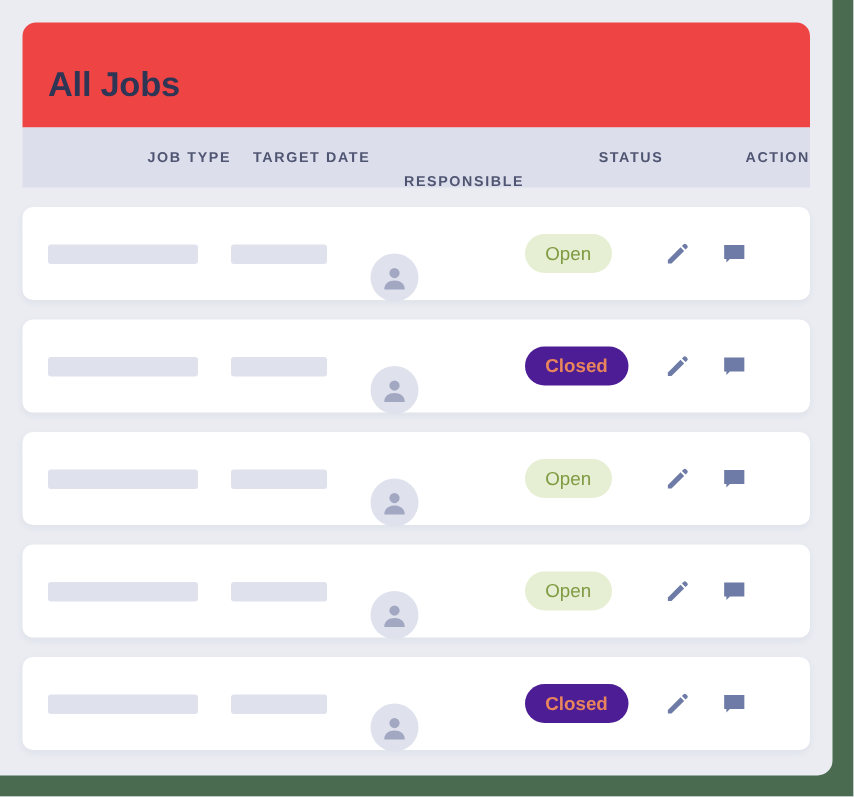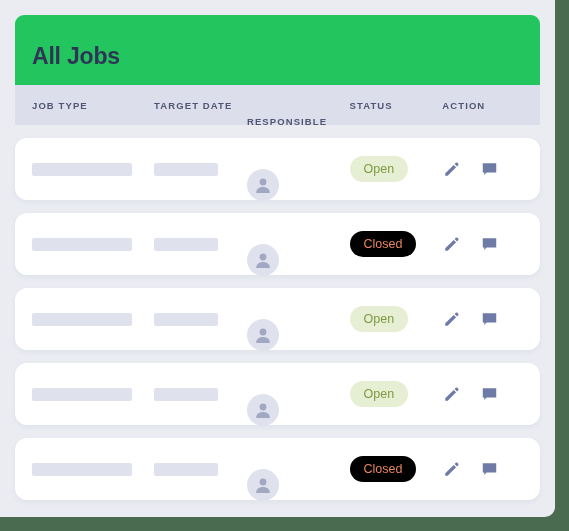--- a/index.html
+++ b/index.html
@@ -35,21 +35,21 @@
 
   .panel {
     position: absolute;
     left: 15px;
     top: 15px;
     width: 525px;
     z-index: 2;
   }
 
   .panel-head {
-    background: #22c55e;
+    background: #ef4444;
     border-top-left-radius: 9px;
     border-top-right-radius: 9px;
     height: 70px;
     box-sizing: border-box;
     padding: 12px 0 0 17px;
     display: flex;
     align-items: center;
   }
   .panel-title {
     font-size: 23px;
@@ -68,35 +68,36 @@
     padding-left: 17px;
   }
   .th {
     font-size: 9.5px;
     font-weight: bold;
     letter-spacing: 1.1px;
     color: #4f5572;
     text-transform: uppercase;
     white-space: nowrap;
     box-sizing: border-box;
+    text-align: right;
   }
 
   
   .col-job        { width: 125px; }
   .col-date       { width: 95px;  }
   .col-resp       { width: 105px; margin-top: 32px; }
   .col-status     { width: 95px;  }
   .col-action     { width: 100px; }
 
   .rows {
     padding-top: 13px;
   }
   .row {
     background: #ffffff;
-    border-radius: 12px;
+    border-radius: 7px;
     height: 62px;
     margin-bottom: 13px;
     display: flex;
     align-items: center;
     box-sizing: border-box;
     padding-left: 17px;
     box-shadow: 0 2px 5px rgba(90, 98, 130, 0.07);
   }
   .row:last-child { margin-bottom: 0; }
 
@@ -134,22 +135,23 @@
     border-radius: 13px;
     font-size: 12.5px;
     font-weight: normal;
     white-space: nowrap;
   }
   .badge-open {
     background: #e6efd3;
     color: #7f9a41;
   }
   .badge-closed {
-    background: #000000;
+    background: #4c1d95;
     color: #e8855c;
+    font-weight: bold;
   }
 
   .actions {
     display: flex;
     align-items: center;
     gap: 20px;
   }
   .icon-btn {
     width: 18px;
     height: 18px;

